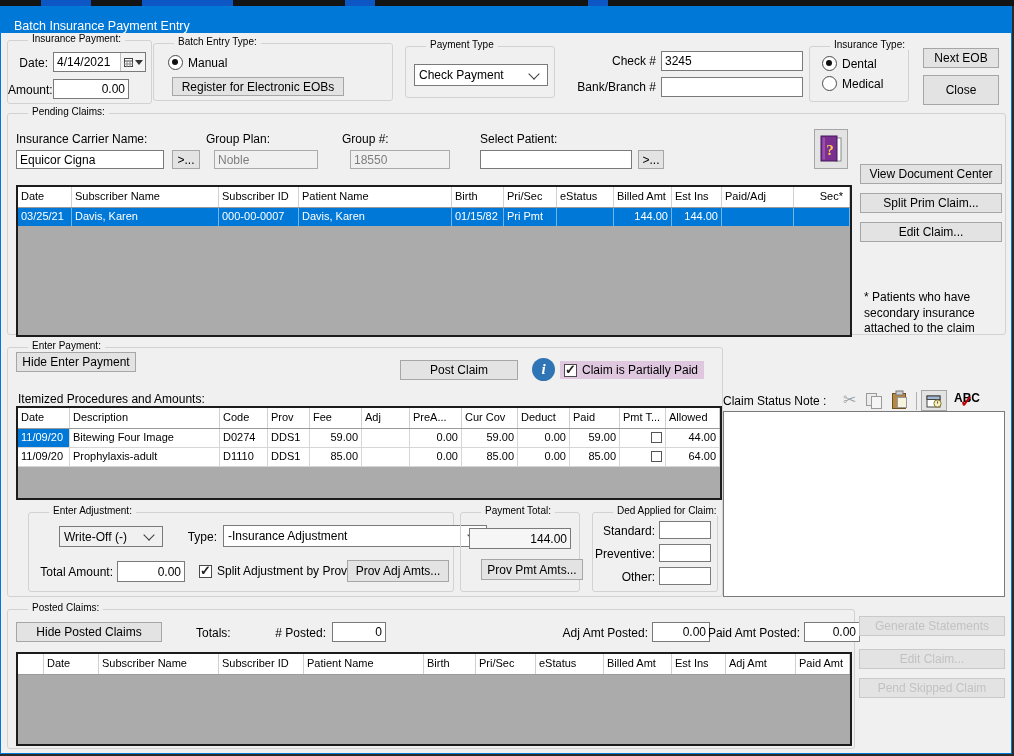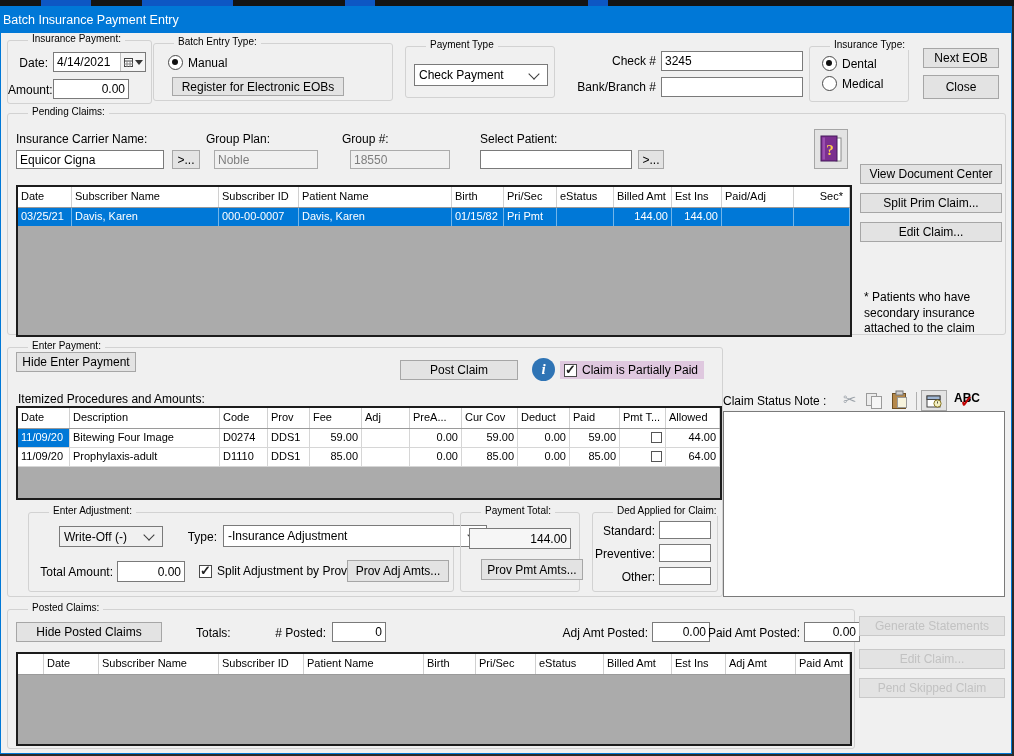--- a/index.html
+++ b/index.html
@@ -3,21 +3,21 @@
 <meta charset="utf-8">
 <style>
   html,body{margin:0;padding:0}
   body{width:1014px;height:756px;position:relative;overflow:hidden;background:#2a2a2a;
        font-family:"Liberation Sans",sans-serif;font-size:12px;color:#000;}
   .abs{position:absolute;box-sizing:border-box}
   .topstrip{left:0;top:0;width:1014px;height:6px;
     background:linear-gradient(90deg,#141414 0 4%,#0d57c4 4% 9%,#141414 9% 14%,#0d57c4 14% 23%,#141414 23% 34%,#0d57c4 34% 37%,#141414 37% 58%,#0d57c4 58% 60%,#141414 60% 100%);}
   .window{left:0;top:6px;width:1012px;height:748px;border:1px solid #0078D7;background:#F0F0F0;}
   .titlebar{left:0;top:0;width:100%;height:26px;background:#0078D7;color:#fff;
-    display:flex;align-items:center;padding-left:2px;font-size:12.5px;}
+    display:flex;align-items:flex-end;padding-left:13px;font-size:12.5px;}
   .group{border:1px solid #d2d2d2;border-radius:3px;}
   .legend{position:absolute;top:-8px;left:20px;background:#F0F0F0;padding:0 4px;white-space:nowrap;font-size:10px;}
   .lbl{white-space:nowrap;font-size:12px;}
   .r{text-align:right}
   .txt{background:#fff;border:1px solid #7a7a7a;font:12px "Liberation Sans",sans-serif;padding:0 3px;outline:none;color:#000;}
   .txt.ro{background:#f0f0f0;color:#7e7e7e;border-color:#ababab;margin-left:8px;}
   .txt.num{text-align:right}
   .btn{background:#e3e3e3;border:1px solid #a6a6a6;display:flex;align-items:center;justify-content:center;
        font-size:12px;white-space:nowrap;cursor:default;}
   .btn.dis{color:#c2c2c2;border-color:#c9c9c9;background:#e3e3e3;}
@@ -120,21 +120,21 @@
     </div>
     <div class="optrow" style="left:12px;top:29px">
       <span class="radio"></span>
       <span class="lbl">Medical</span>
     </div>
   </div>
 
   <div class="abs btn" style="left:922px;top:41px;width:76px;height:20px">
     <span>Next EOB</span>
   </div>
-  <div class="abs btn" style="left:922px;top:68px;width:76px;height:24px">
+  <div class="abs btn" style="left:922px;top:68px;width:76px;height:30px">
     <span>Close</span>
   </div>
 
   <div class="abs group" style="left:6px;top:106px;width:999px;height:222px">
     <span class="legend">Pending Claims:</span>
 
     <div class="abs lbl" style="left:8px;top:18px">Insurance Carrier Name:</div>
     <input class="abs txt" style="left: 8px; top: 36px; width: 148px; height: 19px;" value="Equicor Cigna">
     <div class="abs btn" style="left:164px;top:36px;width:28px;height:19px">
       <span>&gt;...</span>

